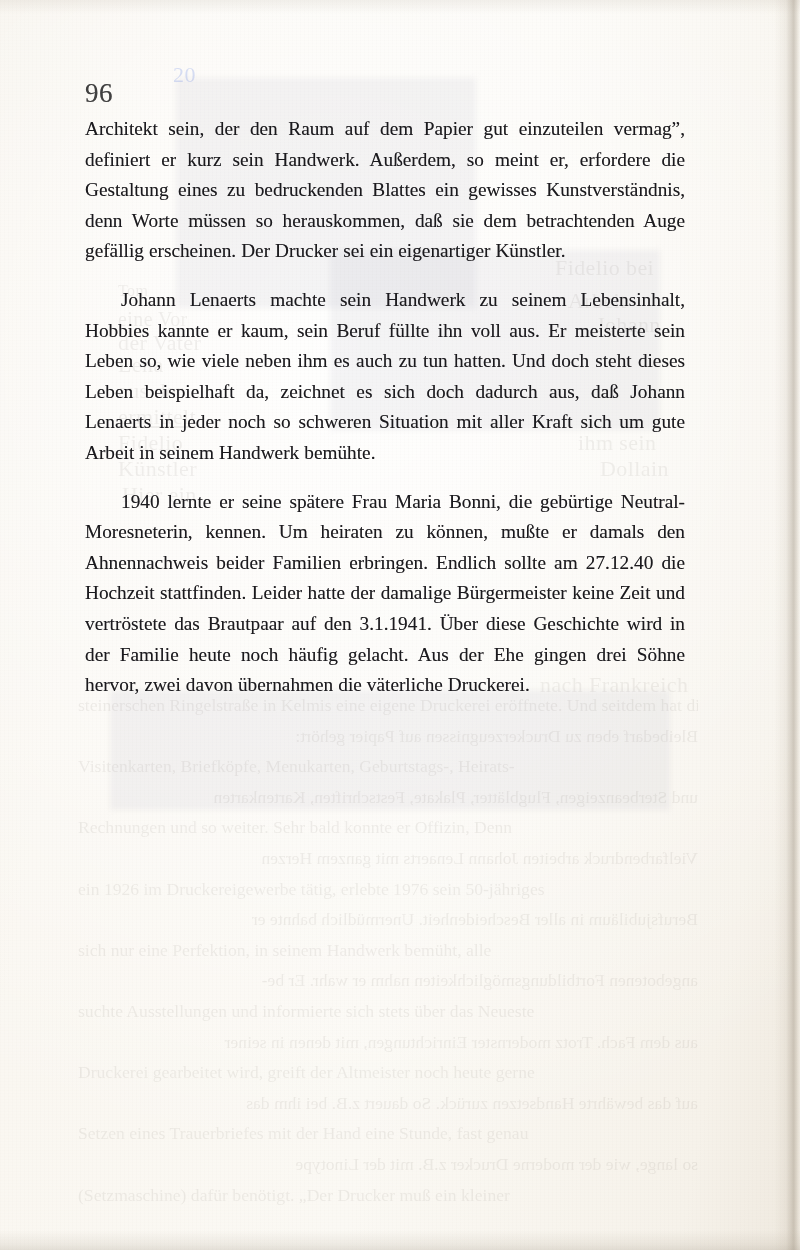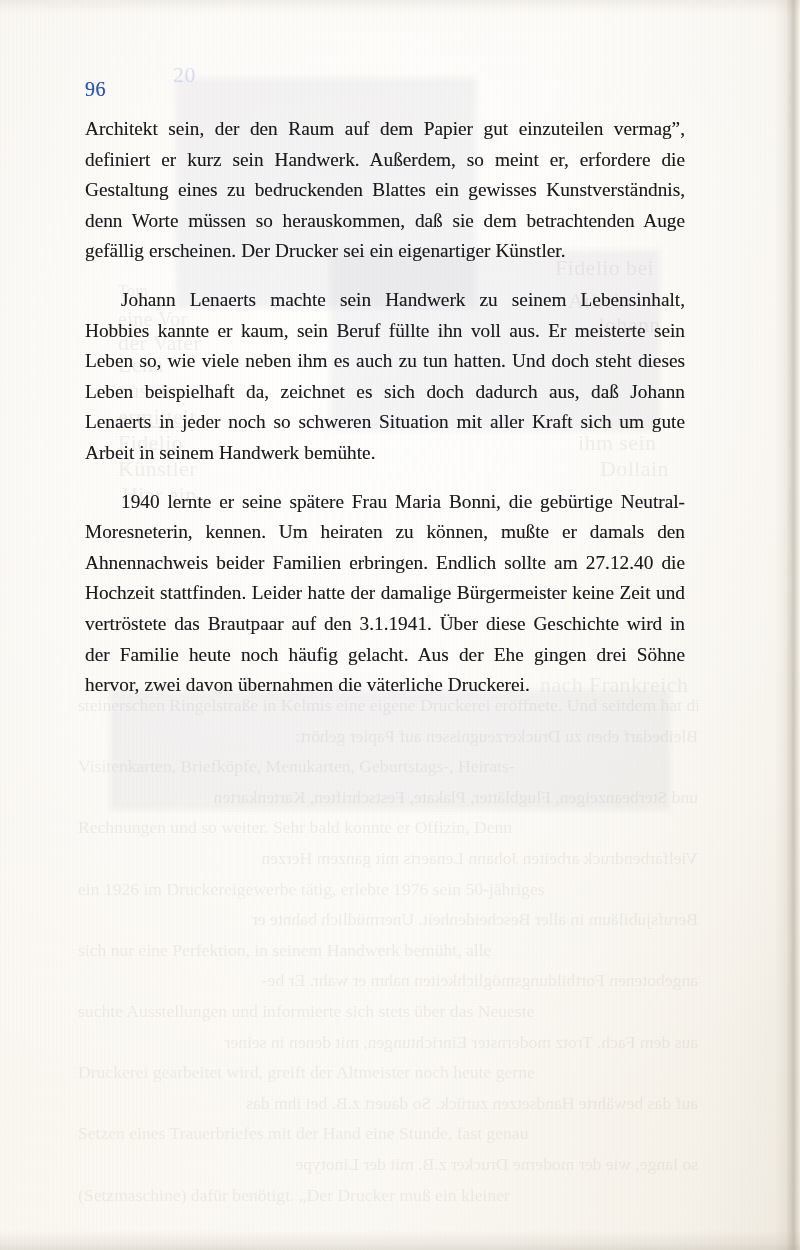--- a/index.html
+++ b/index.html
@@ -107,22 +107,22 @@
     position: absolute;
     left: 85px;
     top: 0;
     width: 600px;
   }
 
   #page-number {
     position: absolute;
     left: 0;
     top: 78px;
-    font-size: 20px;
-    color: #1d4ed8;
+    font-size: 27px;
+    color: #404040;
     letter-spacing: 0.5px;
   }
 
   #ghost-page-number {
     position: absolute;
     left: 88px;
     top: 62px;
     font-size: 22px;
     color: #1d4ed8;
     opacity: 0.17;

